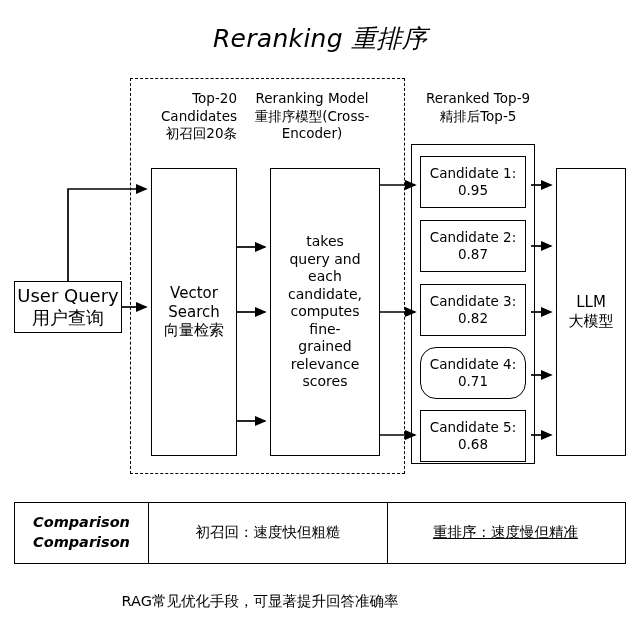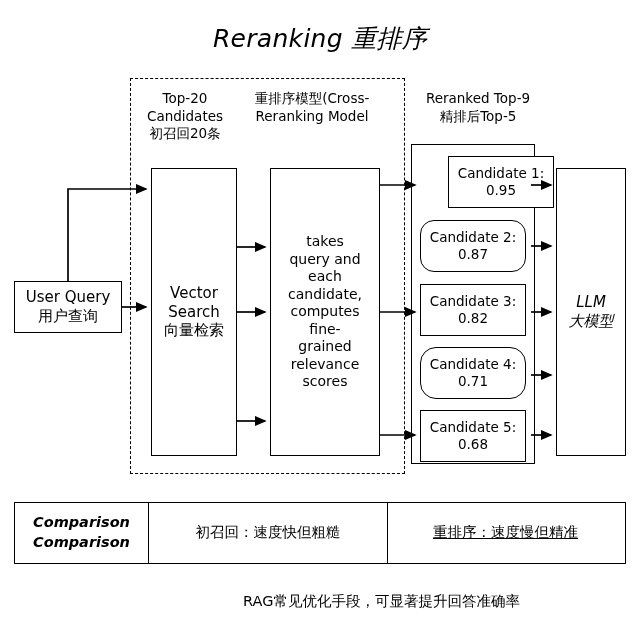--- a/index.html
+++ b/index.html
@@ -55,31 +55,31 @@
     line-height: 1.25;
   }
 
   
   .col-head {
     text-align: center;
     font-size: 13.5px;
     line-height: 1.3;
   }
 
-  #head-top20 { left: 133px; top: 90px; width: 104px; }
+  #head-top20 { left: 133px; top: 90px; width: 104px; text-align: right; }
   #head-rerank { left: 248px; top: 90px; width: 128px; }
   #head-top5 { left: 408px; top: 90px; width: 140px; }
 
   
   #user-query {
     left: 14px;
     top: 281px;
     width: 108px;
     height: 52px;
-    font-size: 15px;
+    font-size: 18px;
   }
 
   
   #vector-search {
     left: 151px;
     top: 168px;
     width: 86px;
     height: 288px;
     font-size: 15px;
   }
@@ -111,21 +111,20 @@
     box-sizing: border-box;
   }
 
   
   #llm {
     left: 556px;
     top: 168px;
     width: 70px;
     height: 288px;
     font-size: 15px;
-    font-style: italic;
   }
 
   
   #cmp-table {
     left: 14px;
     top: 502px;
     width: 612px;
     height: 62px;
     border: 1.8px solid #000;
     box-sizing: border-box;
@@ -142,21 +141,21 @@
   }
   #cmp-c1 { width: 134px; font-weight: bold; border-right: 1.8px solid #000; font-style: italic; }
   #cmp-c2 { width: 239px; border-right: 1.8px solid #000; }
   #cmp-c3 { width: 235px; text-decoration: underline; }
 
   
   .footer {
     left: 0;
     top: 592px;
     width: 520px;
-    text-align: right;
+    text-align: center;
     font-size: 14.5px;
   }
 
   svg.overlay {
     position: absolute;
     left: 0; top: 0;
     width: 640px; height: 640px;
     pointer-events: none;
   }
 </style>
@@ -169,22 +168,23 @@
 
   <div class="abs dashed-box"></div>
 
   <div class="abs col-head" id="head-top20">
     <div>Top-20</div>
     <div>Candidates</div>
     <div>初召回20条</div>
   </div>
 
   <div class="abs col-head" id="head-rerank">
+    <div>Reranking Model</div>
     <div>重排序模型(Cross-</div>
-    <div>Reranking Model</div>
+    <div>Encoder)</div>
   </div>
 
   <div class="abs col-head" id="head-top5">
     <div>Reranked Top-9</div>
     <div>精排后Top-5</div>
   </div>
 
   <div class="abs box" id="user-query">
     <div>
       <div>User Query</div>
@@ -200,27 +200,27 @@
     </div>
   </div>
 
   <div class="abs box" id="rerank-model">
     <div>takes query and each candidate, computes fine-grained relevance scores</div>
   </div>
 
   <div class="abs" id="cand-frame"></div>
 
   <div id="cand-container">
-      <div class="abs box cand" style="top: 156px; margin-left: 28px;">
+      <div class="abs box cand" style="top: 156px;">
         <div>
           <div>Candidate 1:</div>
           <div>0.95</div>
         </div>
       </div>
-      <div class="abs box cand" style="top: 220px; border-radius: 14px;">
+      <div class="abs box cand" style="top: 220px;">
         <div>
           <div>Candidate 2:</div>
           <div>0.87</div>
         </div>
       </div>
       <div class="abs box cand" style="top: 284px;">
         <div>
           <div>Candidate 3:</div>
           <div>0.82</div>
         </div>

